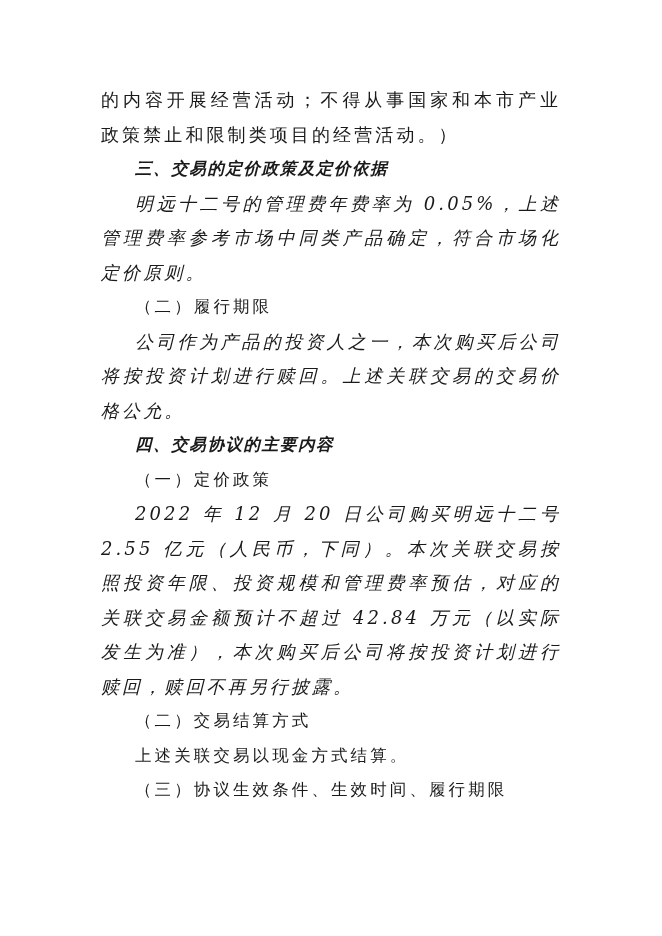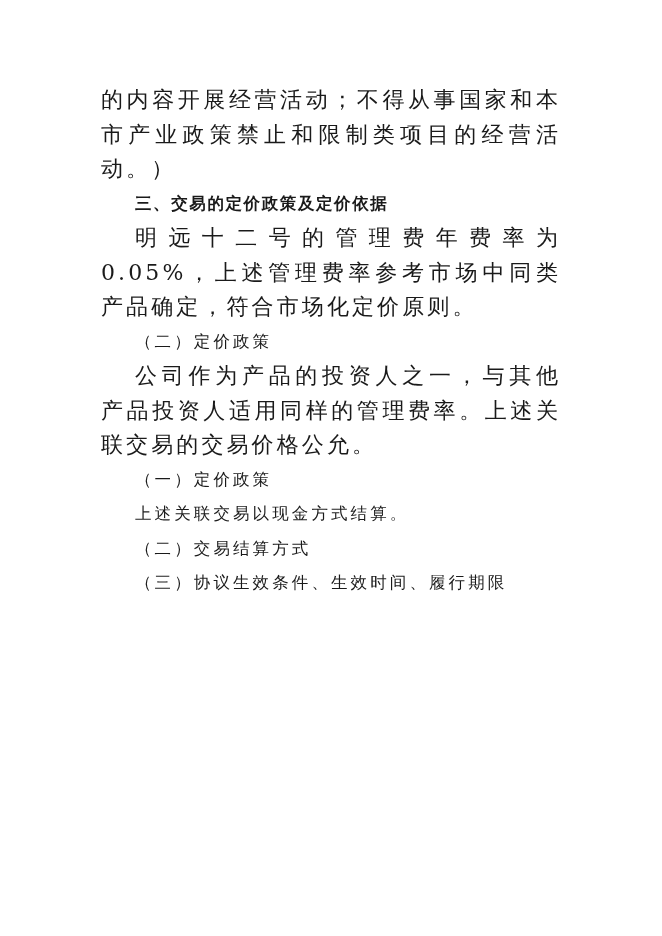--- a/index.html
+++ b/index.html
@@ -22,56 +22,59 @@
       width: 460px;
     }
     .line {
       height: 34.5px;
       line-height: 34.5px;
       font-size: 16.5px;
       white-space: nowrap;
       letter-spacing: 3.1px;
     }
     .para {
-      font-size: 22px;
+      font-size: 18px;
       line-height: 34.5px;
       letter-spacing: 3.1px;
       text-align: justify;
       text-align-last: left;
       margin: 0;
     }
-    .indent { text-indent: 34px; }
+    .indent { text-indent: 34px; font-style: italic; }
     .heading {
       font-weight: bold;
       padding-left: 34px;
       letter-spacing: 1.6px;
       font-family: "DejaVu Sans", "Liberation Sans", sans-serif;
+      font-style: italic;
     }
     .sub {
       padding-left: 34px;
     }
     .sub2 {
       padding-left: 34px;
     }
   </style>
 </head>
 <body>
 
 <div class="page">
 
   <p class="para">的内容开展经营活动；不得从事国家和本市产业政策禁止和限制类项目的经营活动。）</p>
 
   <div class="line heading">三、交易的定价政策及定价依据</div>
 
   <p class="para indent">明远十二号的管理费年费率为 0.05%，上述管理费率参考市场中同类产品确定，符合市场化定价原则。</p>
 
-  <div class="line sub">（二）定价政策</div>
-  <p class="para indent">公司作为产品的投资人之一，与其他产品投资人适用同样的管理费率。上述关联交易的交易价格公允。</p>
+  <div class="line sub">（二）履行期限</div>
+  <p class="para indent">公司作为产品的投资人之一，本次购买后公司将按投资计划进行赎回。上述关联交易的交易价格公允。</p>
 
+  <div class="line heading">四、交易协议的主要内容</div>
 
   <div class="line sub">（一）定价政策</div>
+  <p class="para indent">2022 年 12 月 20 日公司购买明远十二号 2.55 亿元（人民币，下同）。本次关联交易按照投资年限、投资规模和管理费率预估，对应的关联交易金额预计不超过 42.84 万元（以实际发生为准），本次购买后公司将按投资计划进行赎回，赎回不再另行披露。</p>
 
+  <div class="line sub">（二）交易结算方式</div>
   <div class="line sub2">上述关联交易以现金方式结算。</div>
-  <div class="line sub">（二）交易结算方式</div>
 
   <div class="line sub">（三）协议生效条件、生效时间、履行期限</div>
 
 </div>
 
 </body></html>

